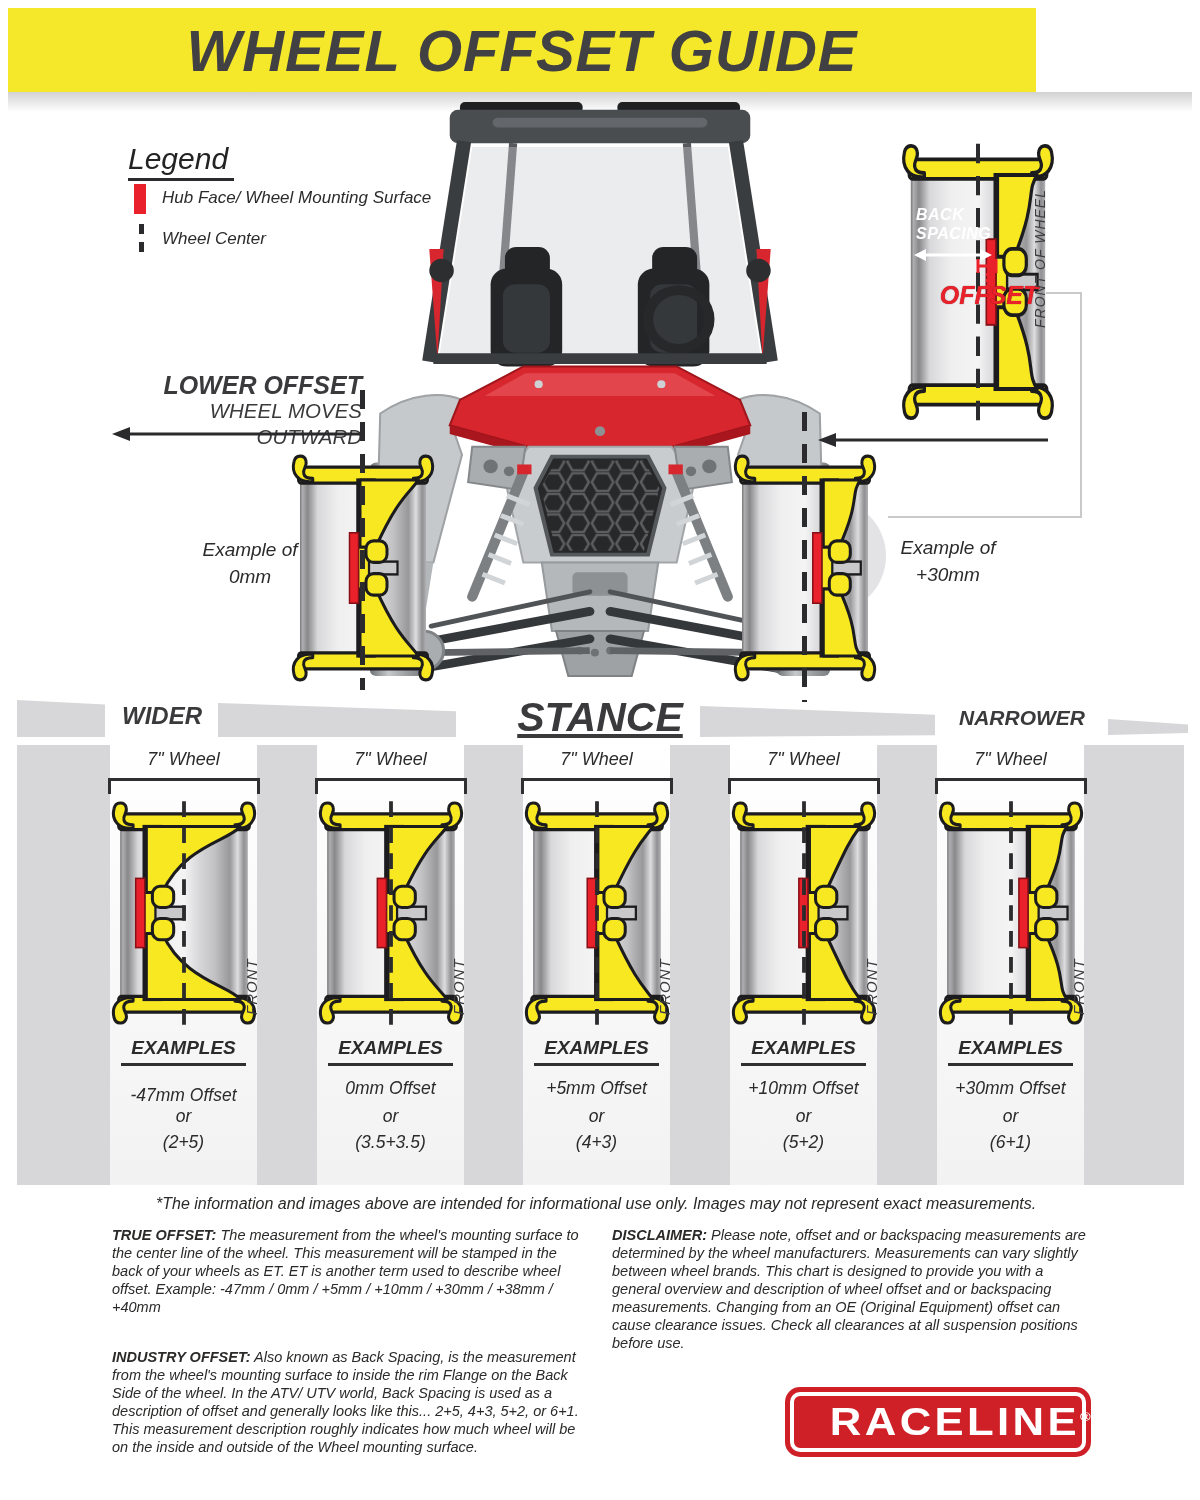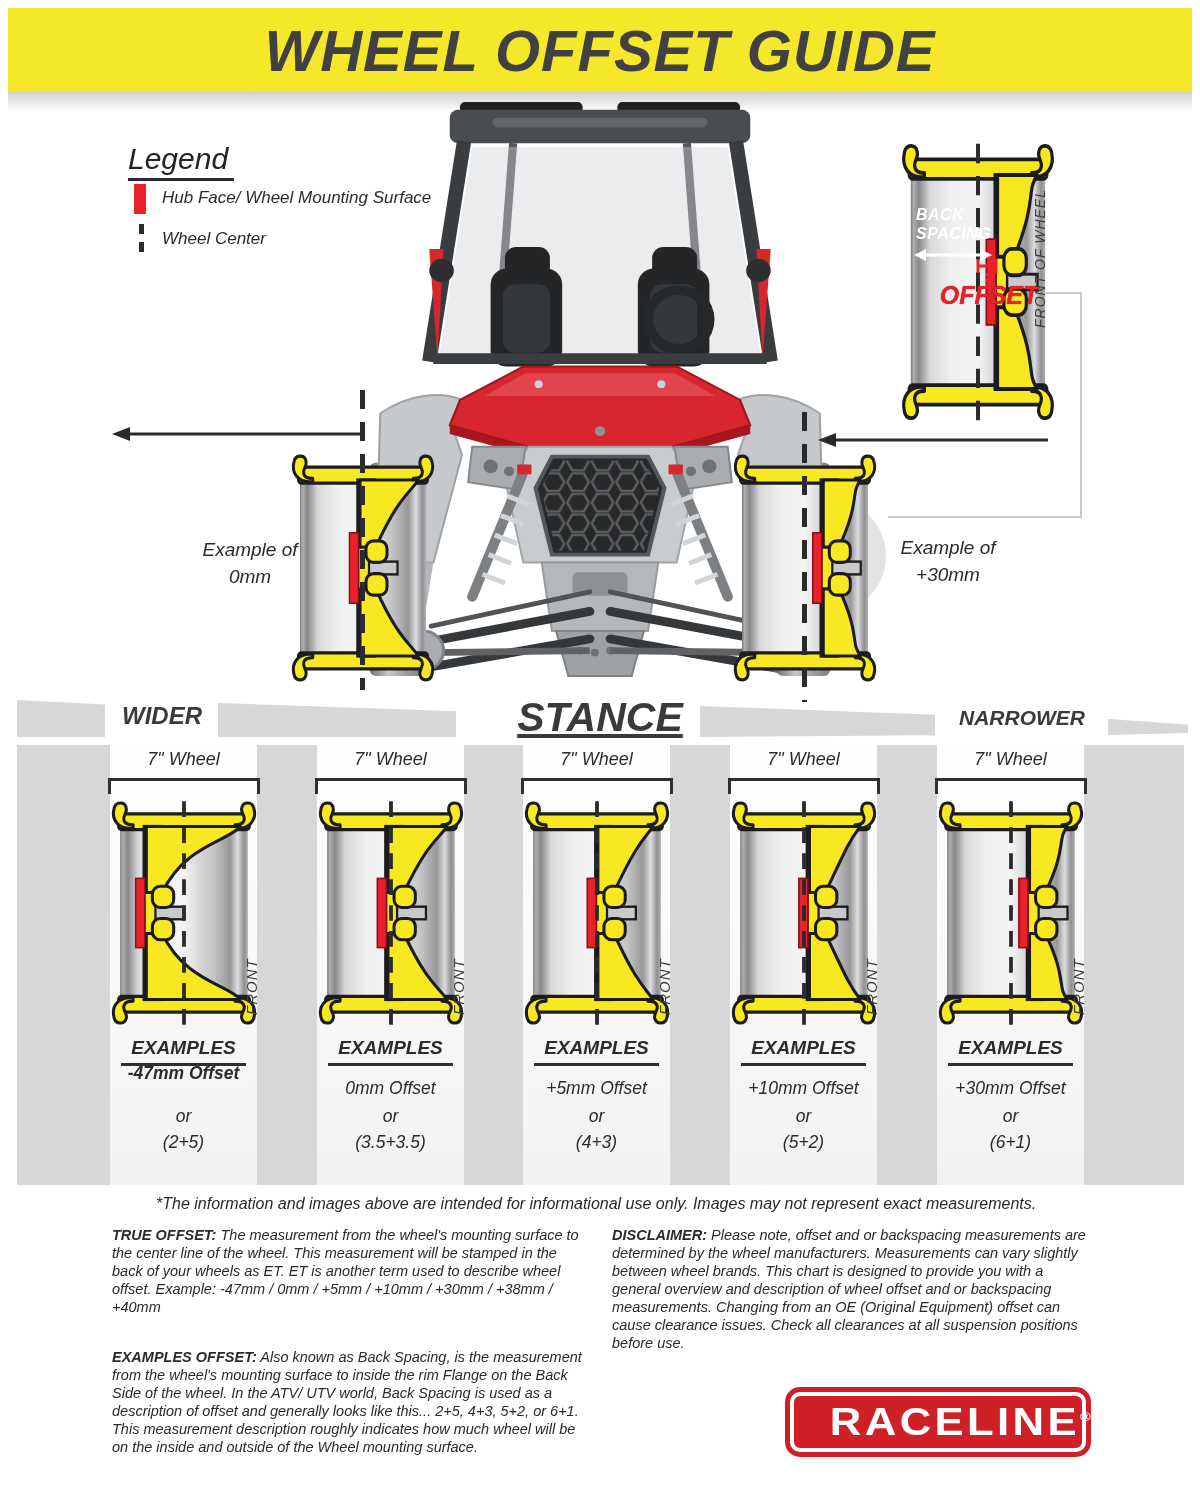--- a/index.html
+++ b/index.html
@@ -1,20 +1,20 @@
 <!DOCTYPE html>
 <html><head>
 <meta charset="utf-8">
 <style>
   html,body{margin:0;padding:0;background:#fff;}
   #page{position:relative;width:1200px;height:1500px;background:#fff;overflow:hidden;
         font-family:"Liberation Sans",sans-serif;color:#3e3e40;}
   .abs{position:absolute;}
   
-  .banner{left:8px;top:8px;width:1184px;height:84px;background:#f5e72a;display:flex;align-items:center;justify-content:center;}
+  .banner{left:8px;top:8px;width:1028px;height:84px;background:#f5e72a;display:flex;align-items:center;justify-content:center;}
   .banner-title{font-size:58px;font-weight:800;font-style:italic;color:#414043;letter-spacing:1px;}
   .banner-shadow{left:8px;top:92px;width:1184px;height:20px;background:linear-gradient(#d2d2d2,rgba(255,255,255,0));}
   
   .legend-title{left:128px;top:142px;font-size:30px;font-style:italic;border-bottom:3px solid #2b2b2d;padding:0 6px 2px 0;color:#232323;}
   .legend-swatch{left:134px;top:184px;width:12px;height:30px;background:#e8212b;}
   .legend-dash{left:139px;top:224px;width:0;height:28px;border-left:5px dashed #2b2b2d;}
   .legend-item{font-size:17px;font-style:italic;color:#2b2b2b;}
   
   .dir-title{font-size:25px;font-weight:800;font-style:italic;color:#3a3a3c;line-height:26px;}
   .dir-sub{font-size:20.5px;font-style:italic;color:#3a3a3c;line-height:26px;}
@@ -226,20 +226,24 @@
   </svg>
   <svg class="abs" style="left:976px;top:258px;" width="22" height="30">
     <line x1="2" y1="1" x2="2" y2="15" stroke="#e8212b" stroke-width="3"></line>
     <line x1="20" y1="1" x2="20" y2="15" stroke="#e8212b" stroke-width="3"></line>
     <line x1="2" y1="8" x2="20" y2="8" stroke="#e8212b" stroke-width="3"></line>
     <line x1="11" y1="15" x2="11" y2="30" stroke="#e8212b" stroke-width="2" stroke-dasharray="3 3"></line>
   </svg>
   <div class="abs offset-label" style="left:905px;top:281px;width:110px;text-align:center;">OFFSET</div>
   <div class="abs fow-label" style="left:1032px;top:148px;height:180px;">FRONT OF WHEEL</div>
 
+  <div class="abs" style="left:100px;top:372px;width:262px;text-align:right;">
+    <div class="dir-title">LOWER OFFSET</div>
+    <div class="dir-sub">WHEEL MOVES OUTWARD</div>
+  </div>
   <svg class="abs" style="left:112px;top:426px;" width="250" height="16">
     <line x1="12" y1="8" x2="250" y2="8" stroke="#2a2a2c" stroke-width="3"></line>
     <polygon points="0,8 18,1 18,15" fill="#2a2a2c"></polygon>
   </svg>
   <svg class="abs" style="left:818px;top:432px;" width="230" height="16">
     <line x1="12" y1="8" x2="230" y2="8" stroke="#2a2a2c" stroke-width="3"></line>
     <polygon points="0,8 18,1 18,15" fill="#2a2a2c"></polygon>
   </svg>
 
   <div class="abs circle-bg" style="left:772px;top:499px;width:114px;height:114px;"></div>
@@ -371,21 +375,21 @@
           <path d="M 50.419999999999995 260 L 174 260 C 160 242 100.41999999999999 236 71.41999999999999 176 L 50.419999999999995 176 Z" fill="#f8e821" stroke="#1c1c1e" stroke-width="4" stroke-linejoin="round"></path>
           <rect x="62.419999999999995" y="142" width="38" height="16" fill="#c9c9cc" stroke="#1c1c1e" stroke-width="3"></rect>
           <rect x="58.419999999999995" y="116" width="28" height="27" rx="10" fill="#f8e821" stroke="#1c1c1e" stroke-width="4"></rect>
           <rect x="58.419999999999995" y="157" width="28" height="27" rx="10" fill="#f8e821" stroke="#1c1c1e" stroke-width="4"></rect>
           <rect x="36.419999999999995" y="106" width="12" height="88" fill="#e8212b" stroke="#871016" stroke-width="2"></rect>
           <line x1="100" y1="8" x2="100" y2="292" stroke="#2b2b2d" stroke-width="5" stroke-dasharray="20 13"></line>
         </svg>
       </div>
     <div class="frontlbl">FRONT</div>
     <div class="exh"><span>EXAMPLES</span></div>
-    <div class="exl" style="top:318px;font-weight:bold;">-47mm Offset</div>
+    <div class="exl" style="top:340px;">-47mm Offset</div>
     <div class="exl" style="top:361px;">or</div>
     <div class="exl" style="top:387px;">(2+5)</div>
   </div>
   <div class="abs col" style="left:317px;">
     <div class="wlabel">7" Wheel</div>
     <div class="bracket"></div>
     <div class="wheel">
         <svg viewBox="0 0 200 300" preserveAspectRatio="none">
           <defs>
             <linearGradient id="bg5" x1="0" y1="0" x2="1" y2="0">
@@ -558,21 +562,21 @@
     <div class="exl" style="top:361px;">or</div>
     <div class="exl" style="top:387px;">(6+1)</div>
   </div>
 
   <div class="abs footnote">*The information and images above are intended for informational use only. Images may not represent exact measurements.</div>
   <div class="abs para" style="left:112px;top:1226px;width:470px;">
     <b>TRUE OFFSET:</b>
     <span>The measurement from the wheel's mounting surface to the center line of the wheel. This measurement will be stamped in the back of your wheels as ET. ET is another term used to describe wheel offset. Example: -47mm / 0mm / +5mm / +10mm / +30mm / +38mm / +40mm</span>
   </div>
   <div class="abs para" style="left:112px;top:1348px;width:470px;">
-    <b>EXAMPLES OFFSET:</b>
+    <b>INDUSTRY OFFSET:</b>
     <span>Also known as Back Spacing, is the measurement from the wheel's mounting surface to inside the rim Flange on the Back Side of the wheel. In the ATV/ UTV world, Back Spacing is used as a description of offset and generally looks like this... 2+5, 4+3, 5+2, or 6+1. This measurement description roughly indicates how much wheel will be on the inside and outside of the Wheel mounting surface.</span>
   </div>
   <div class="abs para" style="left:612px;top:1226px;width:478px;">
     <b>DISCLAIMER:</b>
     <span>Please note, offset and or backspacing measurements are determined by the wheel manufacturers. Measurements can vary slightly between wheel brands. This chart is designed to provide you with a general overview and description of wheel offset and or backspacing measurements. Changing from an OE (Original Equipment) offset can cause clearance issues. Check all clearances at all suspension positions before use.</span>
   </div>
 
   <div class="abs logo">
     <div class="logo-inner">
       <div class="logo-text"><span>RACELINE</span><sup>®</sup></div>

